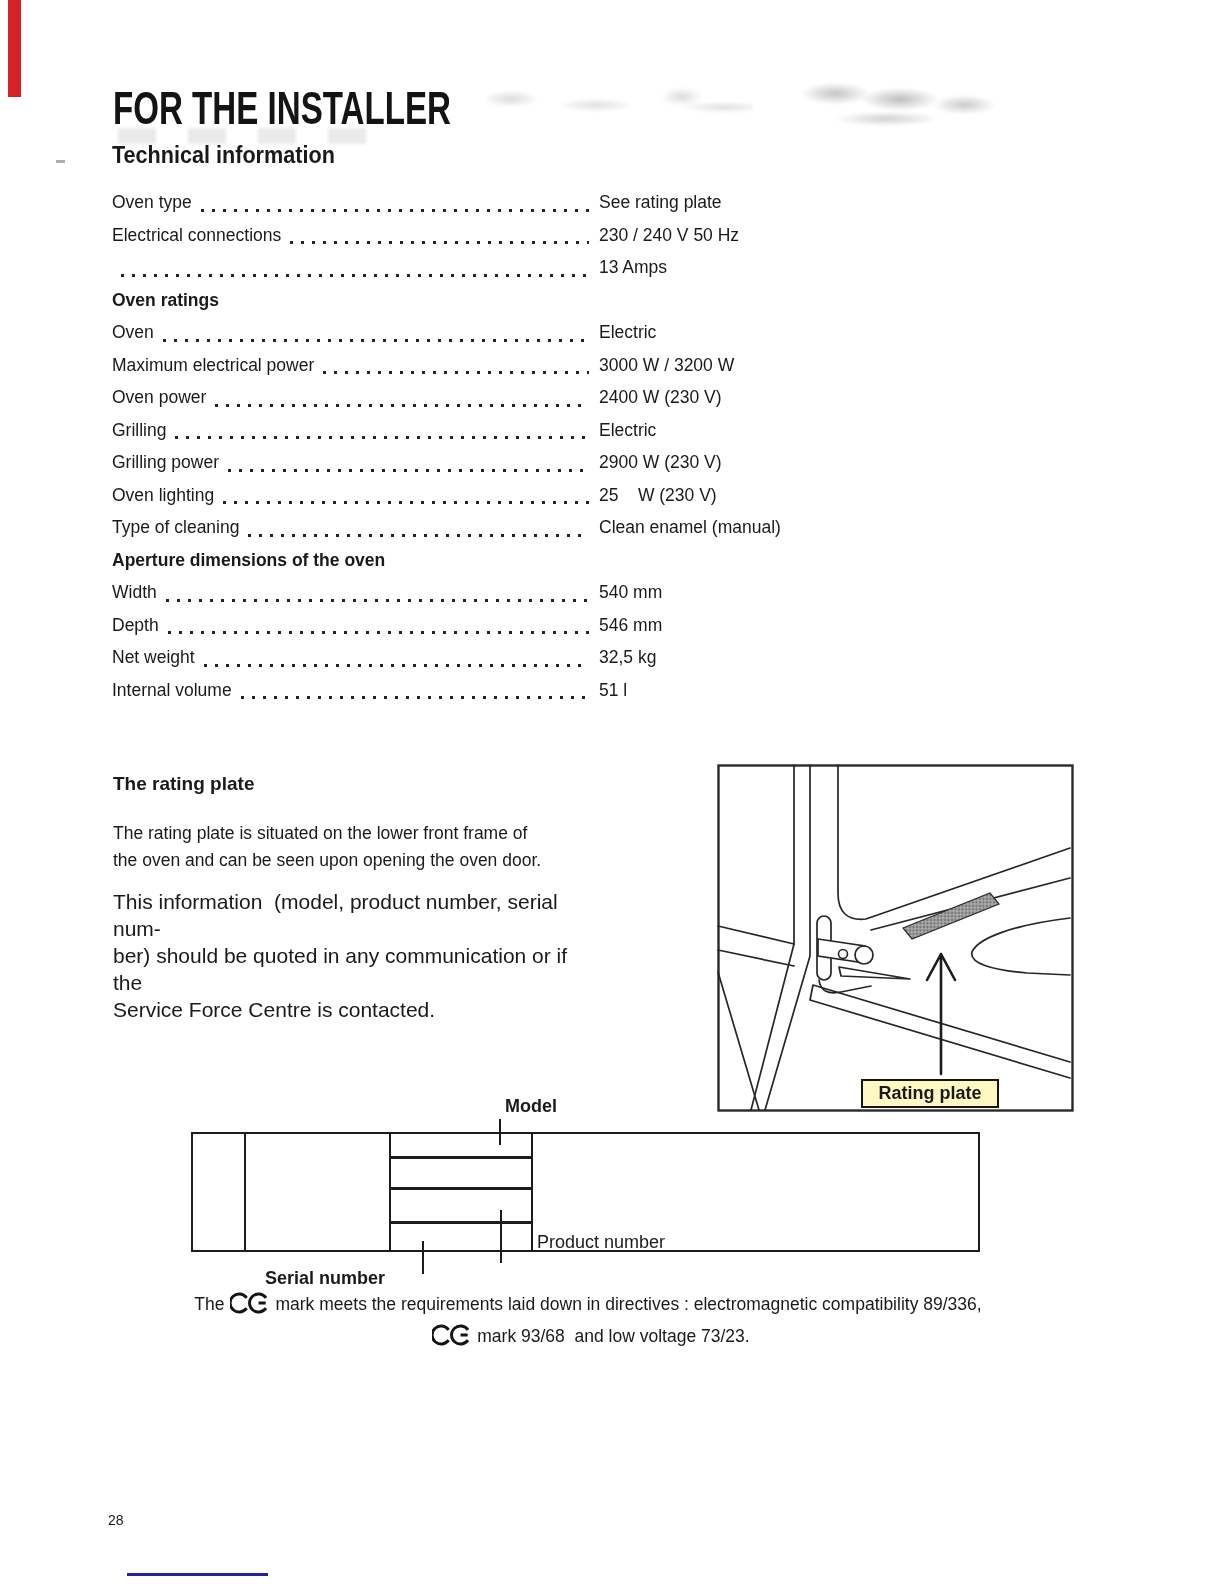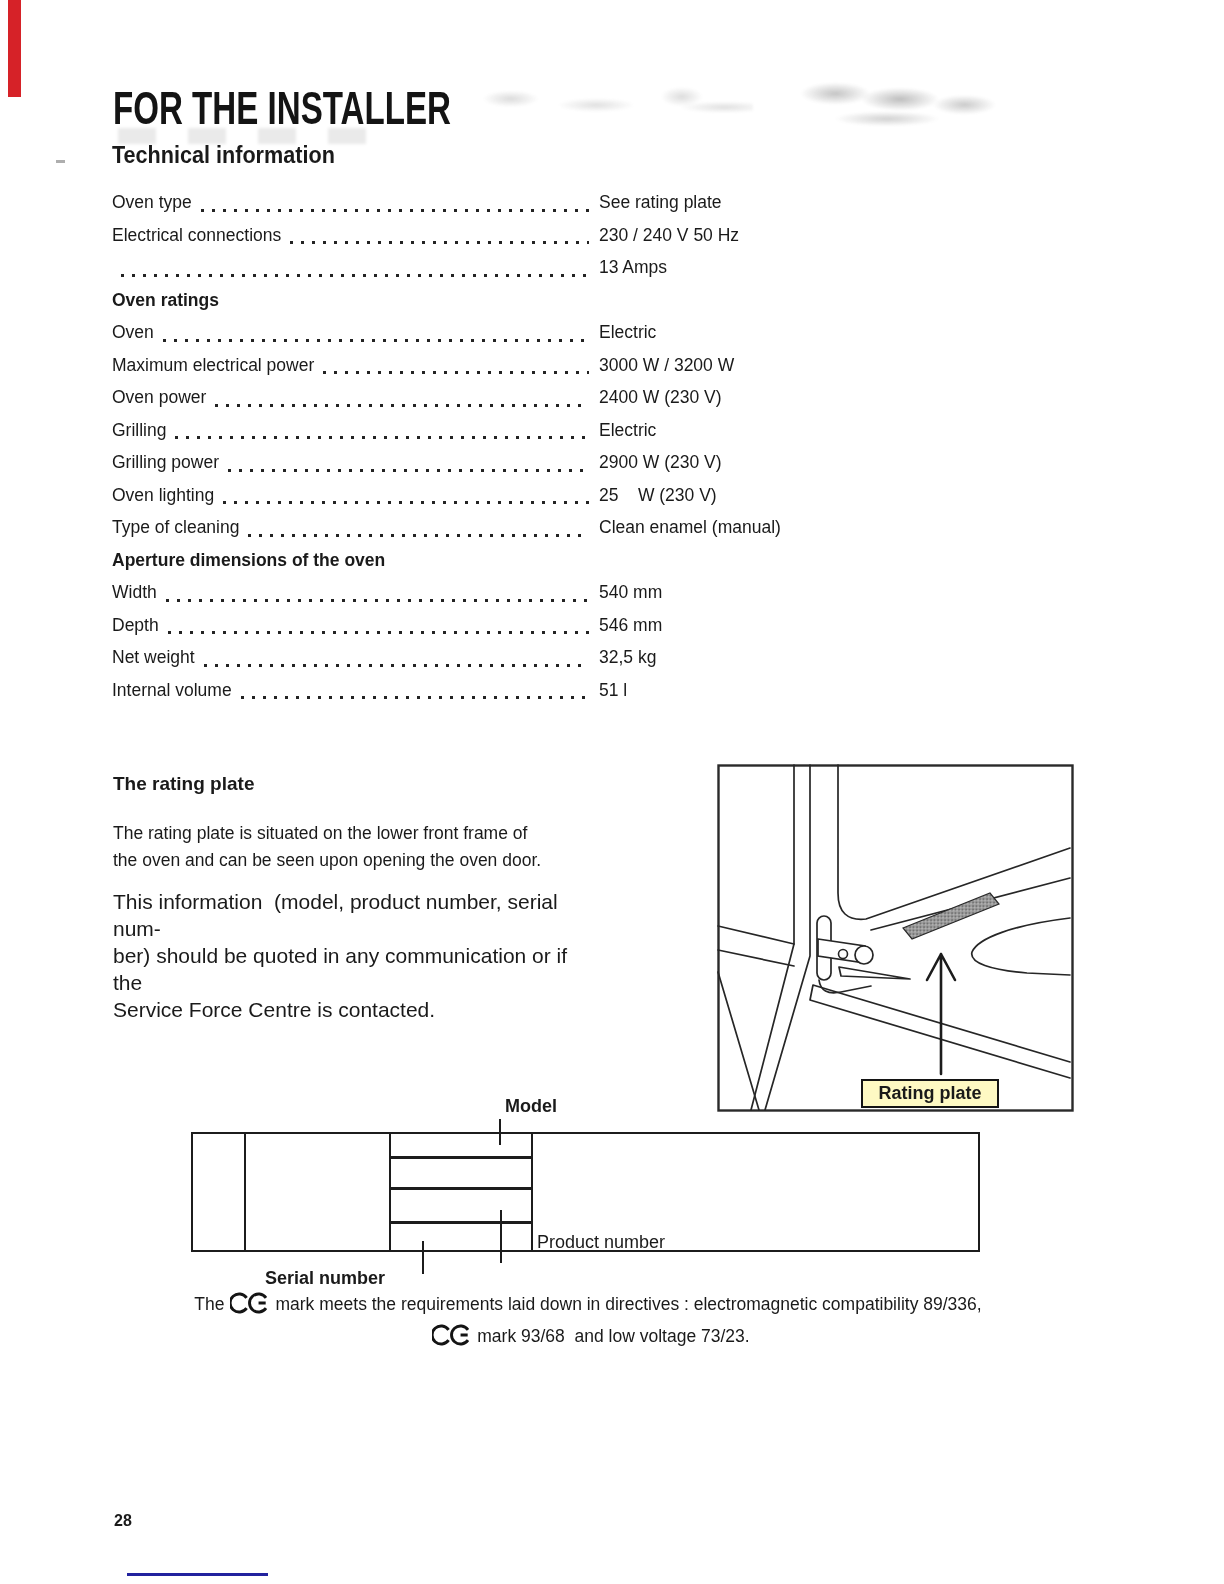--- a/index.html
+++ b/index.html
@@ -67,21 +67,21 @@
   .product-tick{left:500px;top:1210px;width:2px;height:53px;}
   .model-label{left:505px;top:1096px;font-size:18px;font-weight:bold;}
   .serial-label{left:265px;top:1268px;font-size:18px;font-weight:bold;}
   .product-label{left:508px;top:1232px;font-size:18px;font-weight:normal;margin-left:29px;}
 
   
   .ce-note{left:112px;top:1288px;width:952px;text-align:center;font-size:17.5px;line-height:32px;}
   .ce-glyph{display:inline-block;width:39px;height:22px;vertical-align:-4px;margin:0 6px;}
 
   
-  .page-number{left:114px;top:1512px;font-size:16px;font-weight:bold;}
+  .page-number{left:108px;top:1512px;font-size:14px;}
   .footer-line{left:127px;top:1573px;width:141px;height:2.5px;background:#22229e;}
 
   svg .ln{fill:none;stroke:#262626;stroke-width:1.7;stroke-linejoin:round;stroke-linecap:round;}
 </style>
 </head>
 <body>
 
 <div class="abs red-mark" style="background: rgb(214, 34, 40);"></div>
 <div class="abs artifact a1"></div>
 <div class="abs artifact a2"></div>

